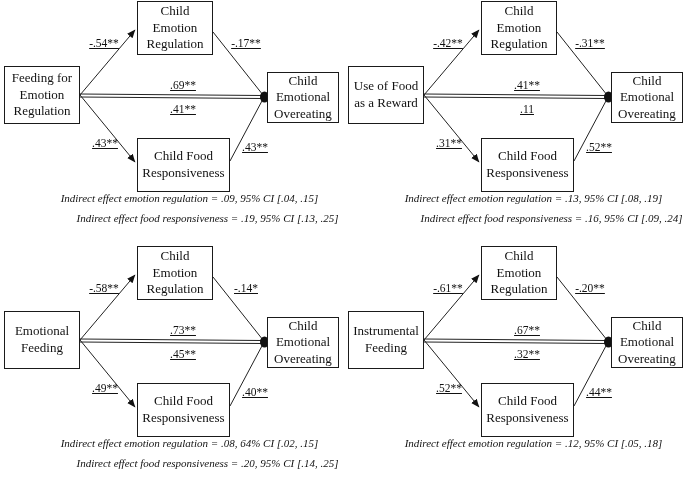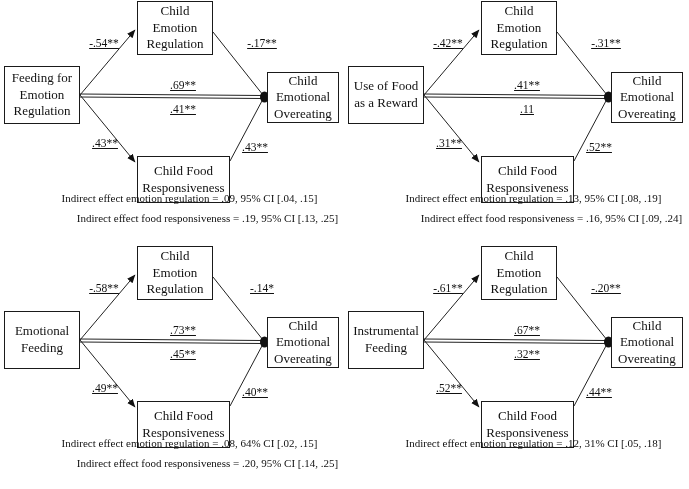--- a/index.html
+++ b/index.html
@@ -22,40 +22,40 @@
     box-sizing:border-box;
     border:1.5px solid #1a1a1a;
     background:#fff;
     display:flex;align-items:center;justify-content:center;
     text-align:center;
     white-space:pre-line;
     font-size:13px;line-height:1.28;
   }
   .bx-pred{left:4px;top:66px;width:76px;height:58px;}
   .bx-m1{left:137px;top:1px;width:76px;height:54px;}
-  .bx-m2{left:137px;top:156px;width:93px;height:47px;}
+  .bx-m2{left:137px;top:138px;width:93px;height:54px;}
   .bx-out{left:267px;top:72px;width:72px;height:51px;}
   .lbl{
     position:absolute;
     transform:translate(-50%,-50%);
     font-size:11.5px;
     white-space:nowrap;
     text-decoration:underline;
   }
   .l-a1{left:104px;top:43px;}
-  .l-b1{left:262px;top:43px;}
+  .l-b1{left:246px;top:43px;}
   .l-c{left:183px;top:85px;}
   .l-cp{left:183px;top:109px;}
   .l-a2{left:105px;top:143px;}
   .l-b2{left:255px;top:147px;}
   .cap{
     position:absolute;left:0;width:345px;
     box-sizing:border-box;padding-left:34px;
     text-align:center;
-    font-size:11px;white-space:nowrap;
+    font-size:11px;white-space:nowrap;font-style:italic;
   }
   .cap1{top:192px;}
   .cap2{top:212px;margin-left:18px;}
 </style>
 </head>
 <body>
 
 <div id="figure">
 
   <div class="panel" id="p0">
@@ -188,16 +188,16 @@
 Responsiveness</div>
     <div class="bx bx-out">Child
 Emotional
 Overeating</div>
     <span class="lbl l-a1">-.61**</span>
     <span class="lbl l-b1">-.20**</span>
     <span class="lbl l-c">.67**</span>
     <span class="lbl l-cp">.32**</span>
     <span class="lbl l-a2">.52**</span>
     <span class="lbl l-b2">.44**</span>
-    <div class="cap cap1">Indirect effect emotion regulation = .12, 31% CI [.05, .18]</div>
+    <div class="cap cap1">Indirect effect emotion regulation = .12, 95% CI [.05, .18]</div>
   </div>
 
 </div>
 
 </body></html>

